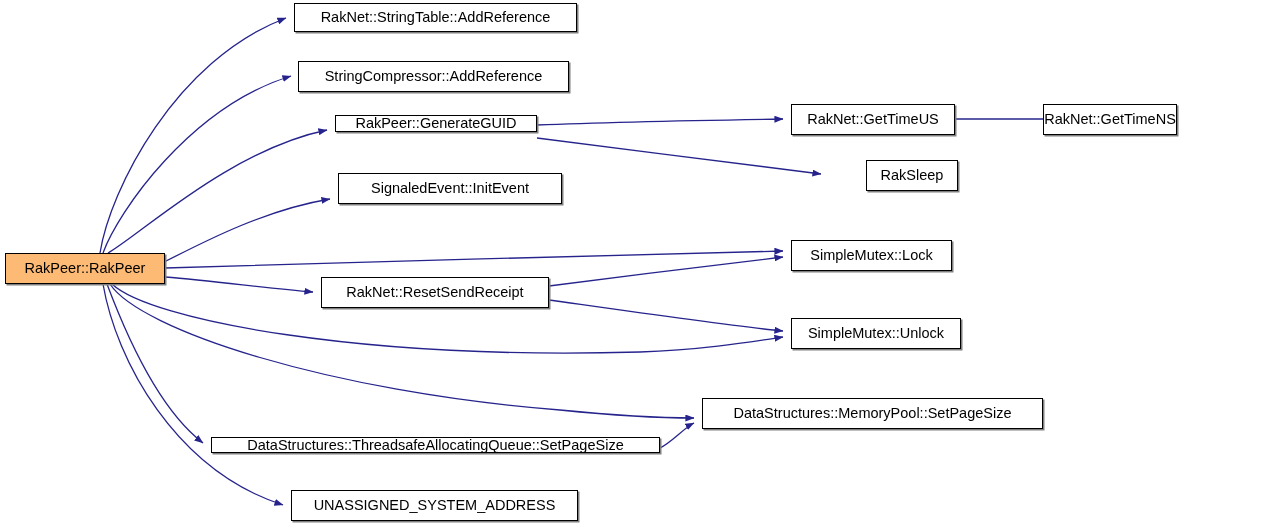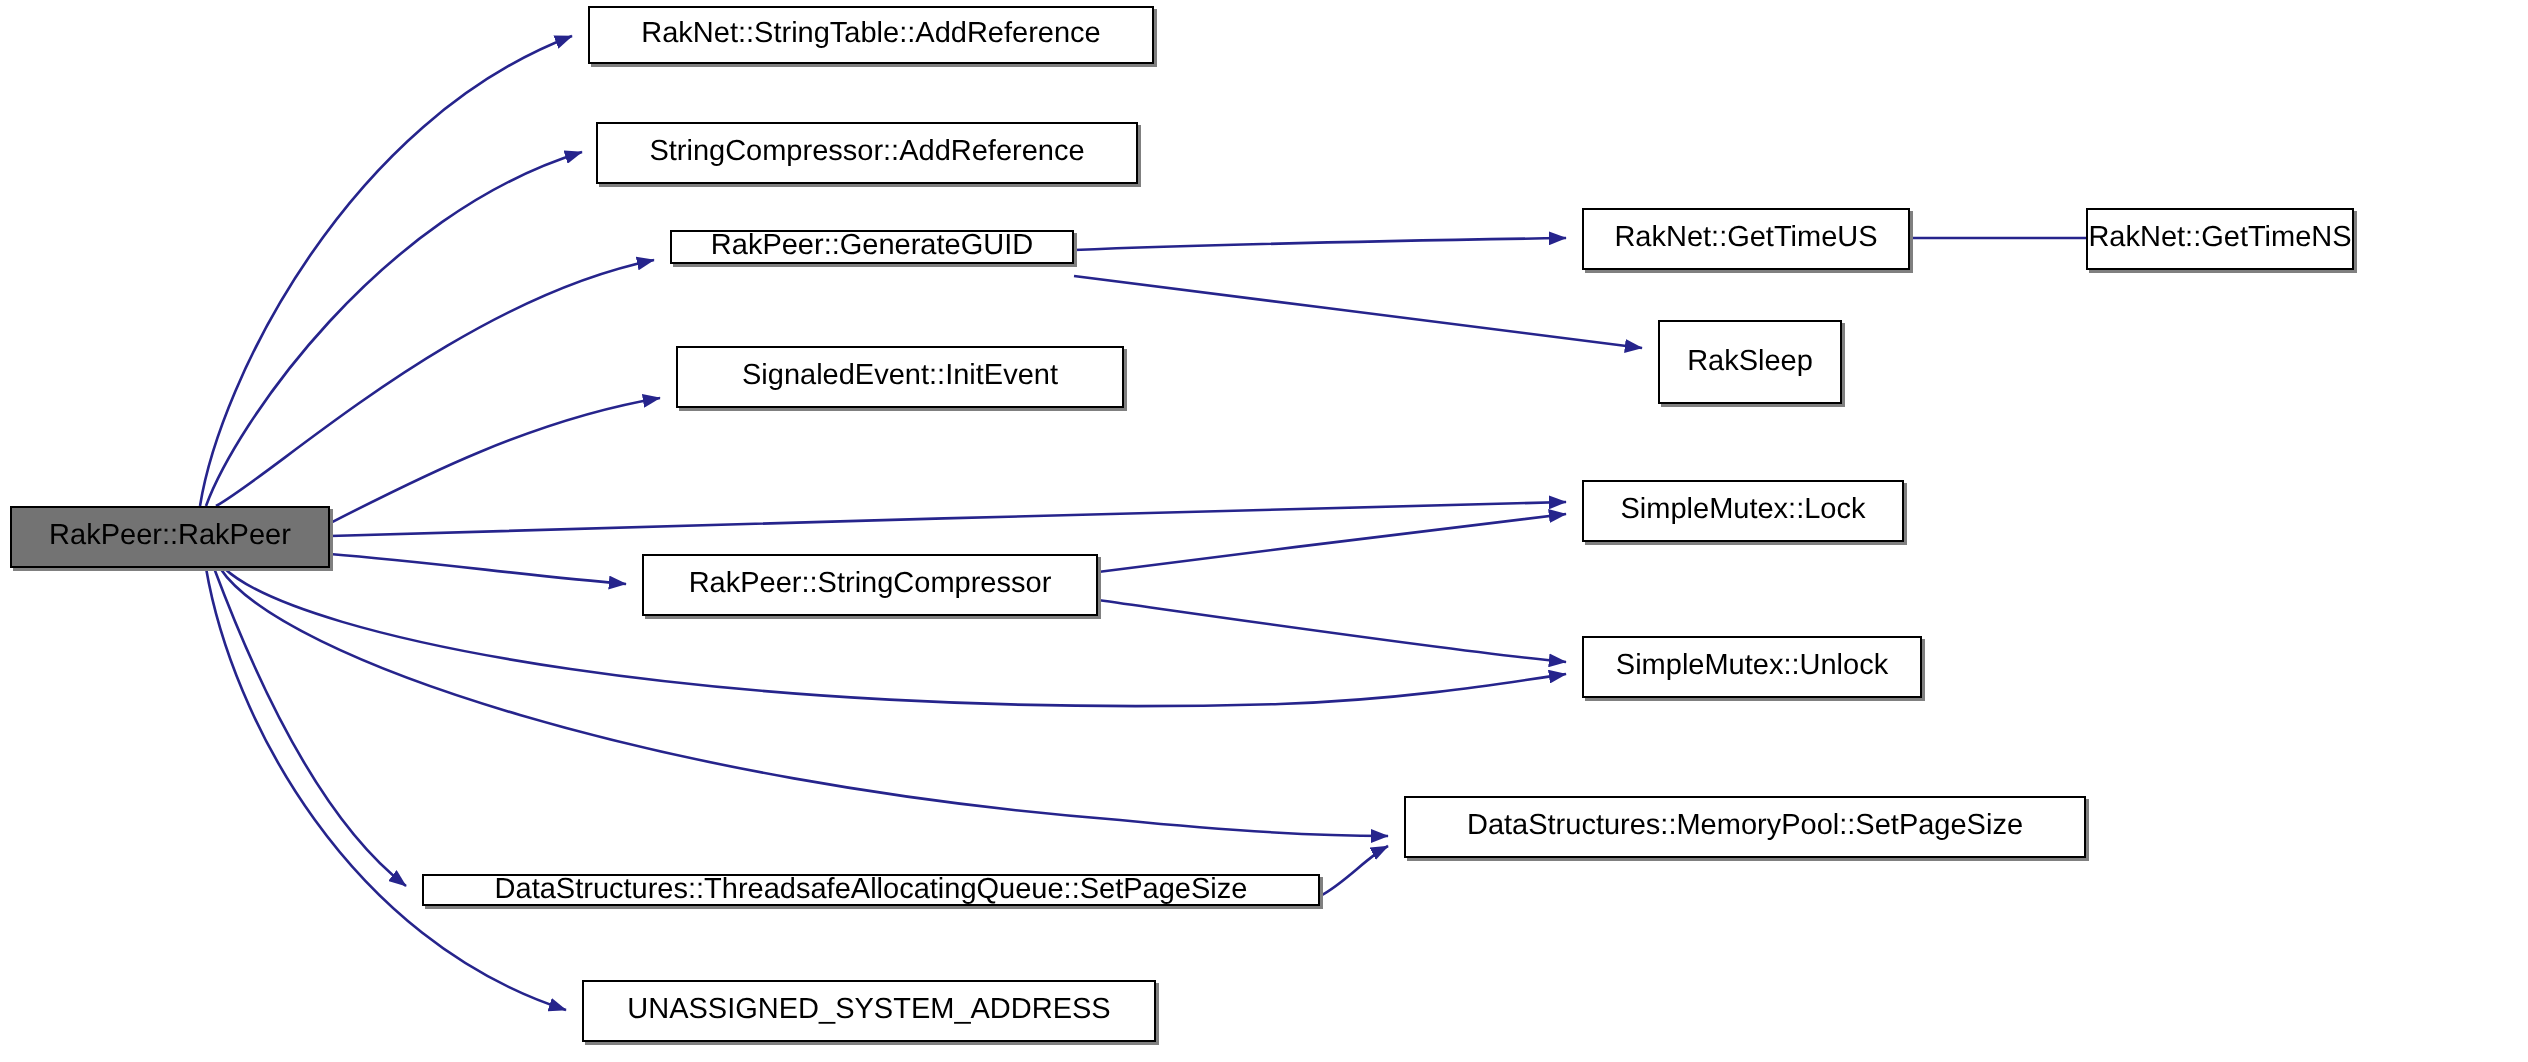--- a/index.html
+++ b/index.html
@@ -32,21 +32,21 @@
     font-size: 14.5px;
     line-height: 1;
     display: flex;
     align-items: center;
     justify-content: center;
     white-space: nowrap;
     letter-spacing: 0px;
     box-shadow: 1.5px 1.5px 0 0 #808080;
   }
   .node.root {
-    background: #737373;
+    background: #fdba74;
     border: 1px solid #000000;
   }
   .node-label {
     display: block;
     padding: 0 4px;
   }
 </style>
 </head>
 <body>
 
@@ -86,35 +86,35 @@
       <div class="node" style="left: 298px; top: 61px; width: 271px; height: 31px;">
         <span class="node-label">StringCompressor::AddReference</span>
       </div>
       <div class="node" style="left: 335px; top: 115px; width: 202px; height: 17px;">
         <span class="node-label">RakPeer::GenerateGUID</span>
       </div>
       <div class="node" style="left: 338px; top: 173px; width: 224px; height: 31px;">
         <span class="node-label">SignaledEvent::InitEvent</span>
       </div>
       <div class="node" style="left: 321px; top: 277px; width: 228px; height: 31px;">
-        <span class="node-label">RakPeer::StringCompressor</span>
+        <span class="node-label">RakNet::ResetSendReceipt</span>
       </div>
       <div class="node" style="left: 211px; top: 437px; width: 449px; height: 16px;">
         <span class="node-label">DataStructures::ThreadsafeAllocatingQueue::SetPageSize</span>
       </div>
       <div class="node" style="left: 291px; top: 490px; width: 287px; height: 31px;">
         <span class="node-label">UNASSIGNED_SYSTEM_ADDRESS</span>
       </div>
       <div class="node" style="left: 791px; top: 104px; width: 164px; height: 31px;">
         <span class="node-label">RakNet::GetTimeUS</span>
       </div>
       <div class="node" style="left: 1043px; top: 104px; width: 134px; height: 31px;">
         <span class="node-label">RakNet::GetTimeNS</span>
       </div>
-      <div class="node" style="left: 829px; top: 160px; width: 92px; height: 42px;">
+      <div class="node" style="left: 866px; top: 160px; width: 92px; height: 31px;">
         <span class="node-label">RakSleep</span>
       </div>
       <div class="node" style="left: 791px; top: 240px; width: 161px; height: 31px;">
         <span class="node-label">SimpleMutex::Lock</span>
       </div>
       <div class="node" style="left: 791px; top: 318px; width: 170px; height: 31px;">
         <span class="node-label">SimpleMutex::Unlock</span>
       </div>
       <div class="node" style="left: 702px; top: 398px; width: 341px; height: 31px;">
         <span class="node-label">DataStructures::MemoryPool::SetPageSize</span>

